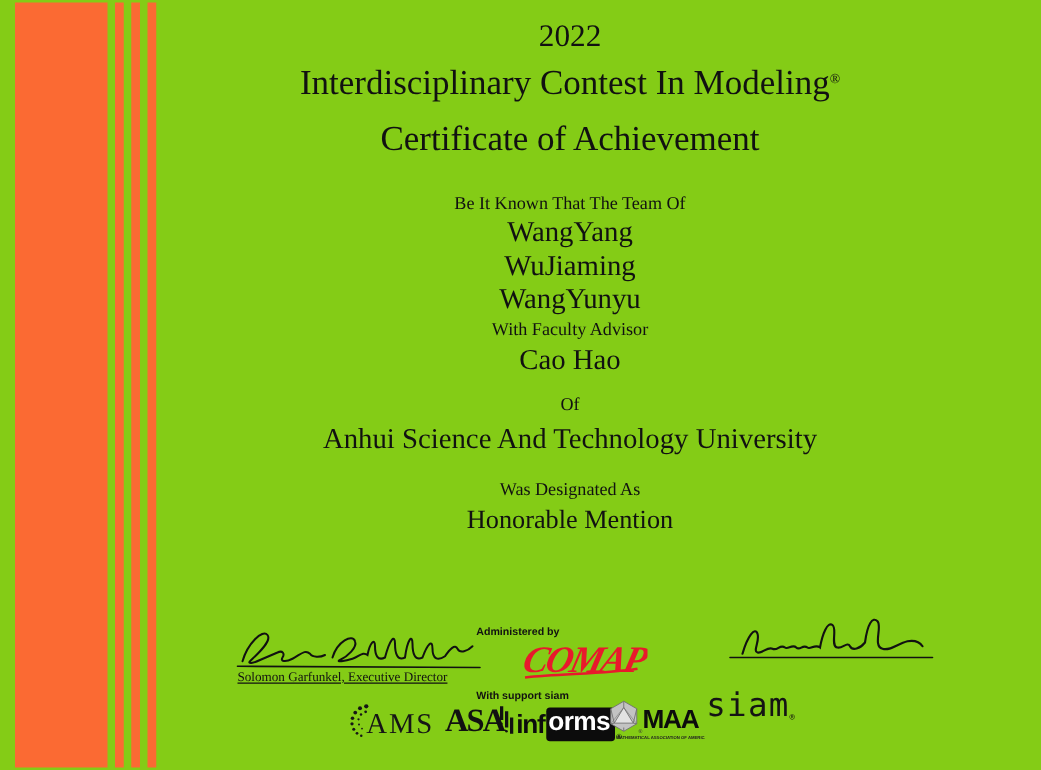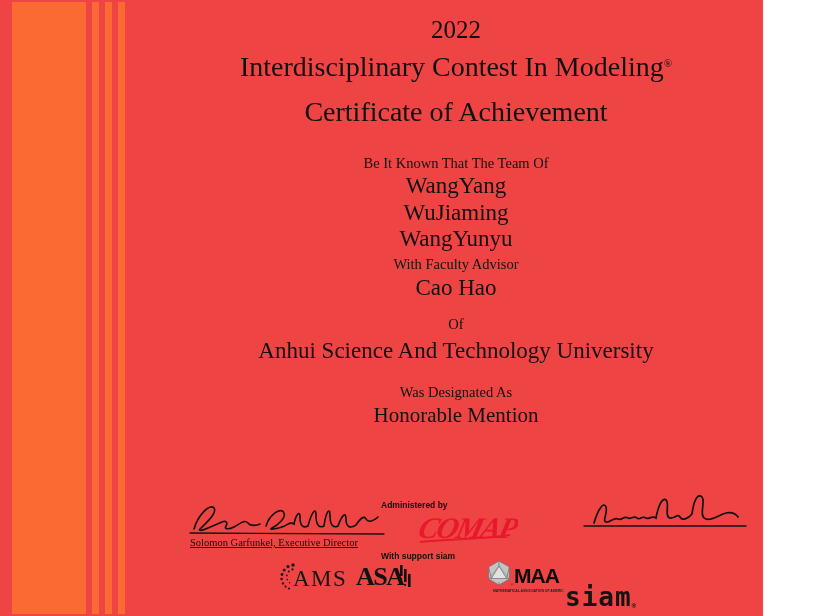--- a/index.html
+++ b/index.html
@@ -1,17 +1,17 @@
 <!DOCTYPE html>
 <html><head>
 <meta charset="utf-8">
 <style>
   html,body{margin:0;padding:0;background:#fff;}
   .page{
-    position:relative;width:763px;height:616px;background:#ef4444;
+    position:relative;width:833px;height:616px;background:#84cc16;
     font-family:"Liberation Serif", serif;color:#111;overflow:hidden;
   }
   .bar{position:absolute;background:#FB6A33;top:2px;height:612px;}
   .bar-thick{left:12px;width:74px;}
   .stripe1{left:92px;width:7px;}
   .stripe2{left:105px;width:7px;}
   .stripe3{left:118px;width:7px;}
   .line{position:absolute;left:70px;width:772px;text-align:center;white-space:nowrap;}
   .year{top:16px;font-size:25px;}
   .title1{top:51px;font-size:28px;}
@@ -50,22 +50,22 @@
     font-family:"Liberation Sans", sans-serif;font-weight:bold;
   }
   .informs .inf{font-size:21px;letter-spacing:-1px;color:#0c0c0c;}
   .informs .orms{
     font-size:21px;letter-spacing:-0.5px;color:#fff;background:#0c0c0c;
     padding:0 4px 3px 2px;border-radius:3px;margin-left:1px;
   }
   .informs .reg-tiny{font-size:6px;align-self:flex-end;margin-left:1px;}
   .maa-svg{left:486px;top:559px;}
   .siam{
-    left:565px;top:584px;display:flex;
-    font-family:"DejaVu Sans Mono", monospace;font-weight:bold;
+    left:565px;top:552px;display:flex;
+    font-family:"DejaVu Sans Mono", monospace;font-weight:normal;
   }
   .siam .siam-word{font-size:26px;letter-spacing:1px;color:#141414;line-height:26px;}
   .siam .reg-tiny{font-size:7px;align-self:flex-end;}
 </style>
 </head>
 <body>
 
 <div class="page">
 
   <div class="bar bar-thick"></div>
@@ -132,20 +132,25 @@
     <text x="0" y="26" font-family="'Liberation Serif', serif" font-weight="bold" font-size="26" letter-spacing="-1.5" fill="#111">ASA</text>
     <g fill="#111">
       <rect x="44" y="6" width="2.6" height="11"></rect>
       <rect x="48" y="10" width="2.6" height="13"></rect>
       <rect x="52" y="15" width="2.6" height="13"></rect>
       <circle cx="45.2" cy="20" r="1"></circle>
         <circle cx="49.2" cy="26" r="1"></circle>
     </g>
   </svg>
 
+  <div class="logo informs">
+    <span class="inf">inf</span>
+      <span class="orms">orms</span>
+      <span class="reg-tiny">®</span>
+  </div>
 
   <svg class="logo maa-svg" width="78" height="36" viewBox="0 0 78 36">
     <g stroke="#6f6f6f" stroke-width="0.7">
       <polygon points="13,2 23.4,8 23.4,20 13,26 2.6,20 2.6,8" fill="#c3c3c3"></polygon>
       <polygon points="13,7 20.6,19.5 5.4,19.5" fill="#e2e2e2"></polygon>
       <line x1="13" y1="2" x2="13" y2="7"></line>
         <line x1="23.4" y1="8" x2="20.6" y2="19.5"></line>
       <line x1="23.4" y1="20" x2="20.6" y2="19.5"></line>
         <line x1="13" y1="26" x2="13" y2="23"></line>
       <line x1="2.6" y1="20" x2="5.4" y2="19.5"></line>

